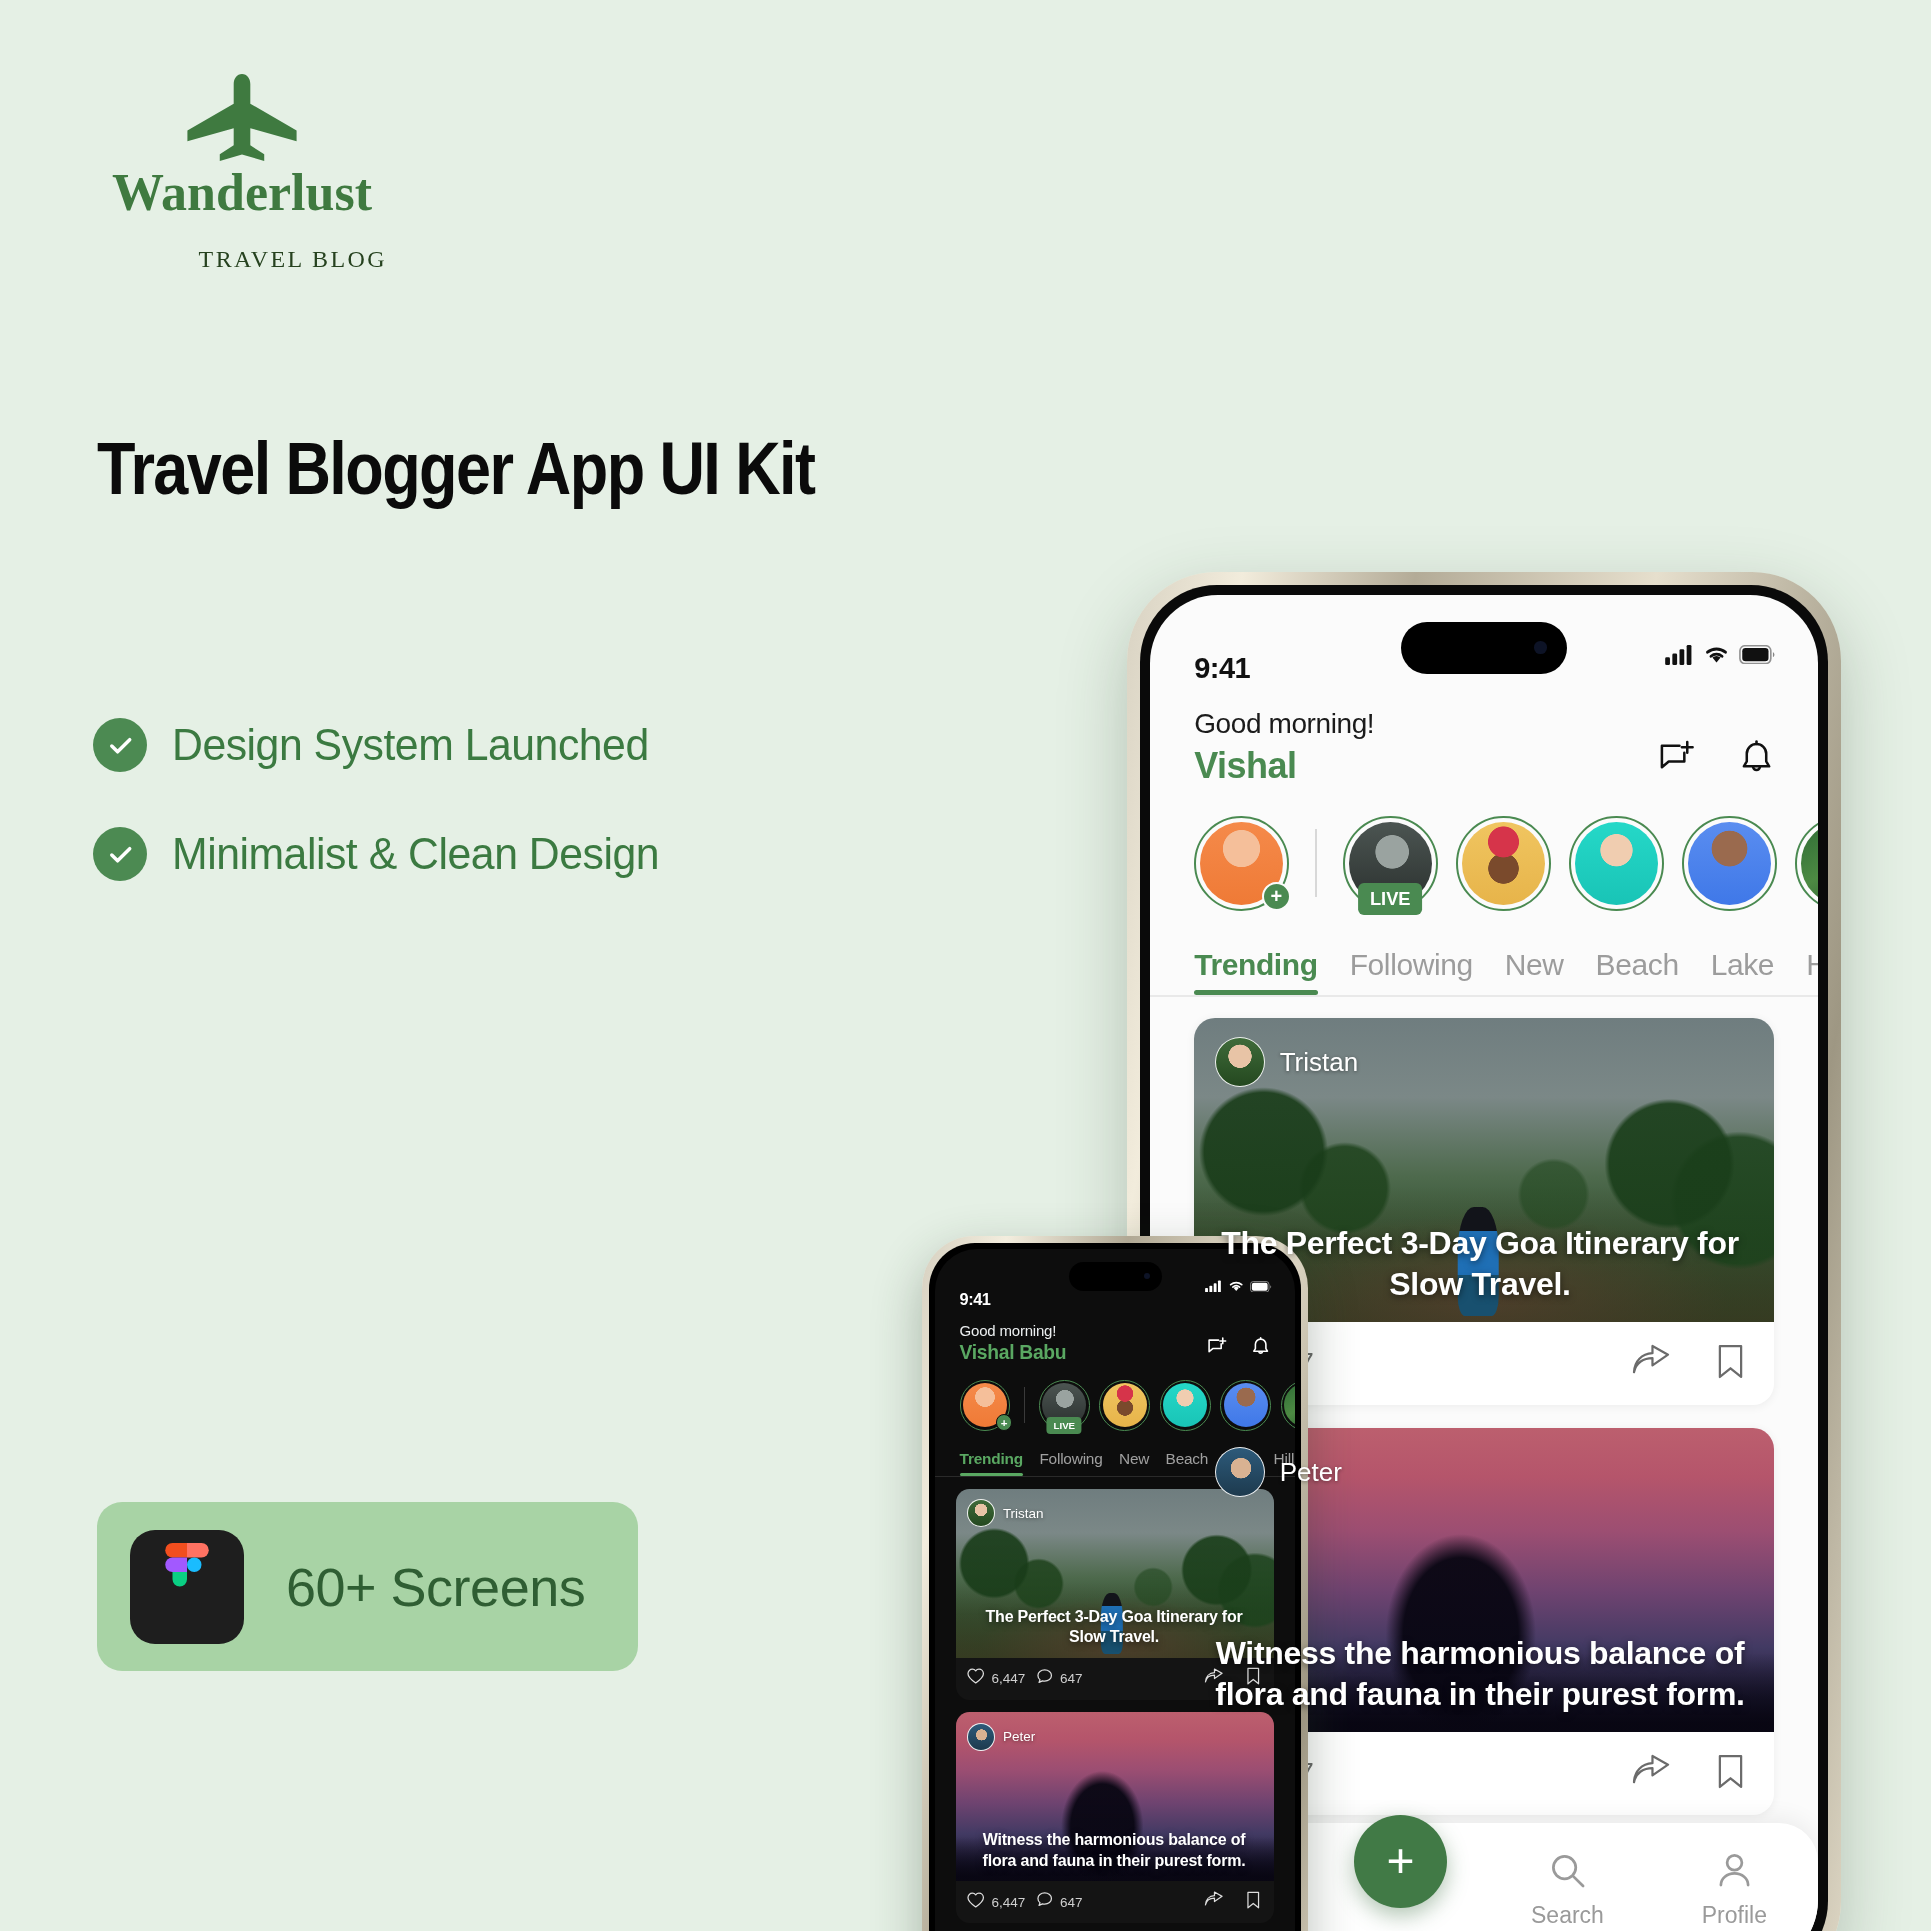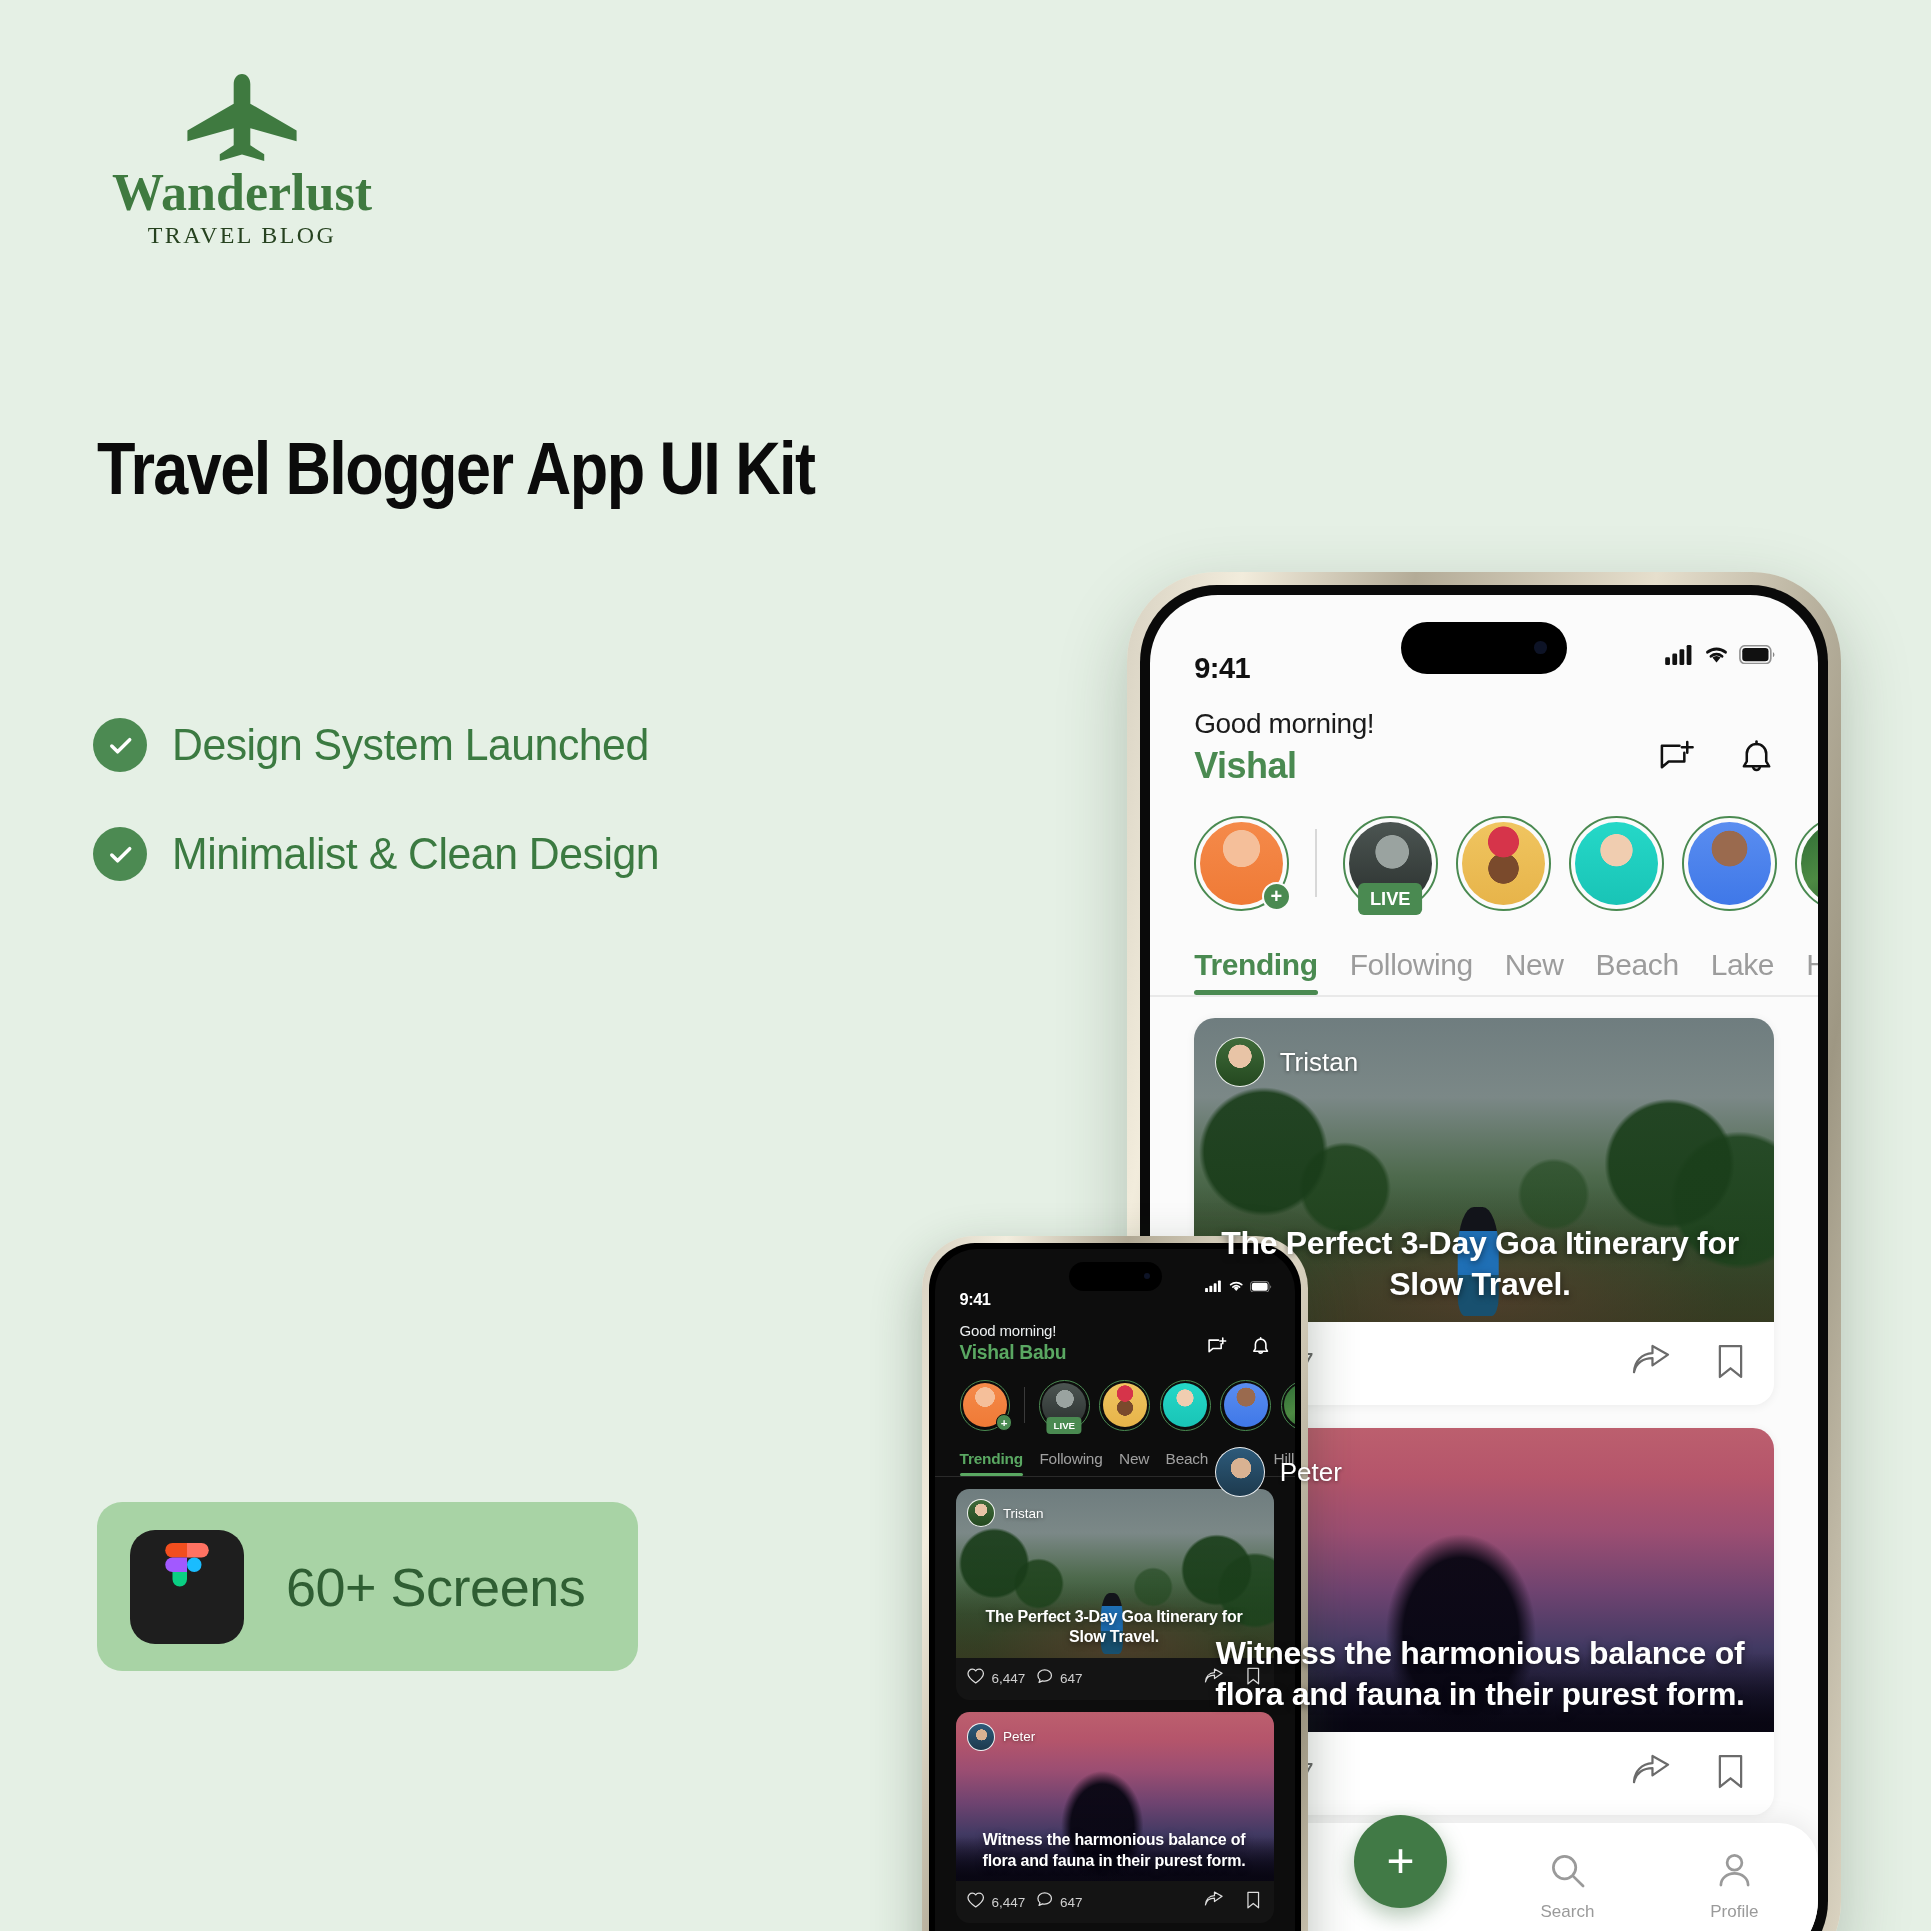--- a/index.html
+++ b/index.html
@@ -24,21 +24,22 @@
     color: #3f7a40;
     letter-spacing: 0px;
     line-height: 1.05;
     margin-top: 5px;
   }
   .brand-tagline {
     font-family: "Liberation Serif", serif;
     font-size: 24px;
     color: #26421f;
     letter-spacing: 2.4px;
-    margin-top: 1px;
+    margin-top: 25px;
+    text-align: right;
   }
 
   .page-title {
     position: absolute; left: 97px; top: 425px;
     font-family: "Liberation Sans", sans-serif;
     font-weight: bold;
     font-size: 75px;
     letter-spacing: -1.9px;
     color: #0b0b0b;
     transform: scaleX(0.84);
@@ -250,21 +251,21 @@
 
   
   .bottomnav {
     position: absolute; left: 0; right: 0; bottom: 0;
     background: #fff; border-radius: 39px 39px 0 0;
     display: flex; align-items: flex-start; justify-content: space-around;
     box-shadow: 0 -3.9px 25px rgba(0,0,0,0.07);
   }
   .big .bottomnav { height: 145px; padding-top: 29px; }
   .navitem { display: flex; flex-direction: column; align-items: center; gap: 8.7px; width: 116px; }
-  .navlabel { font-size: 17px; color: #9a9a9a; }
+  .navlabel { font-size: 23px; color: #9a9a9a; }
   .fab {
     width: 93px; height: 93px; border-radius: 50%;
     background: #417a46; display: flex; align-items: center; justify-content: center;
     color: #fff; font-size: 48px; font-weight: 300; line-height: 1;
     margin-top: -37px; box-shadow: 0 7.7px 21px rgba(60,110,65,0.4);
   }
 
   
   .ph { position: absolute; inset: 0; }
   .ph-goa {

